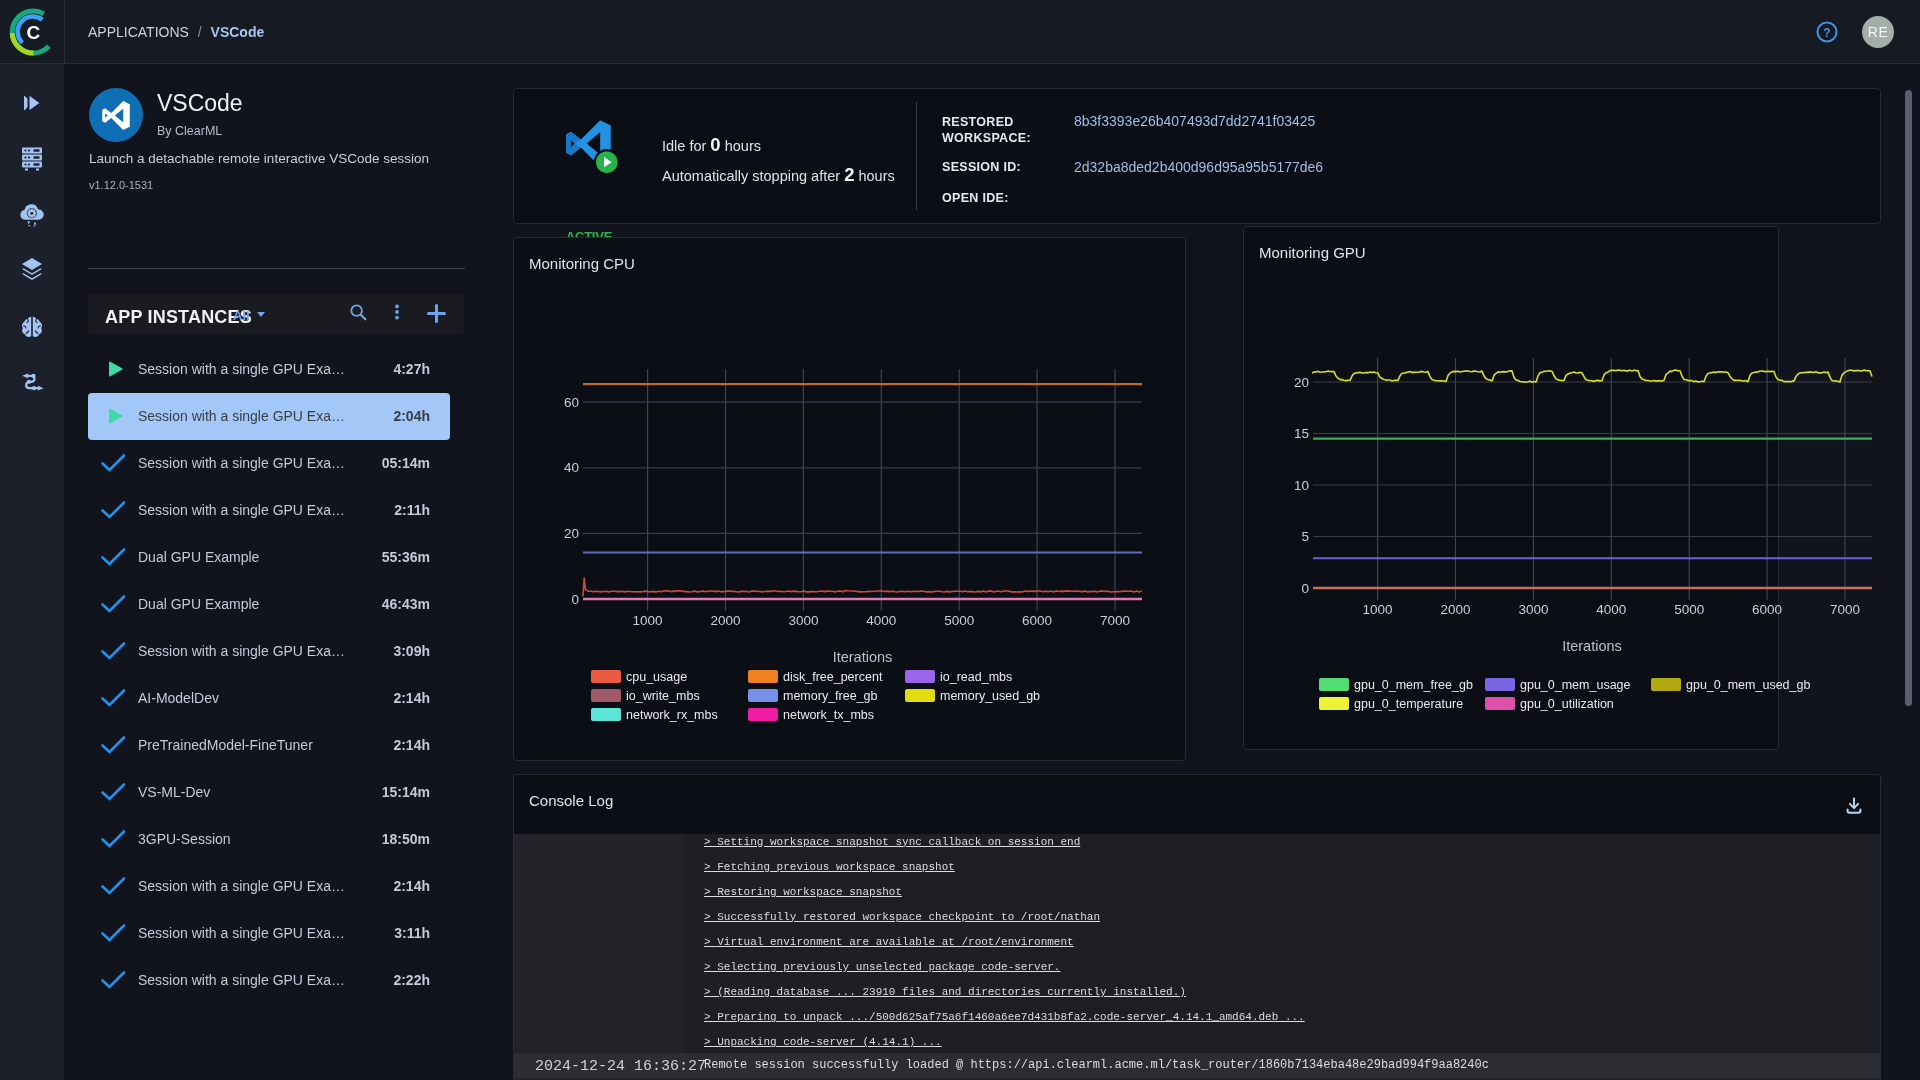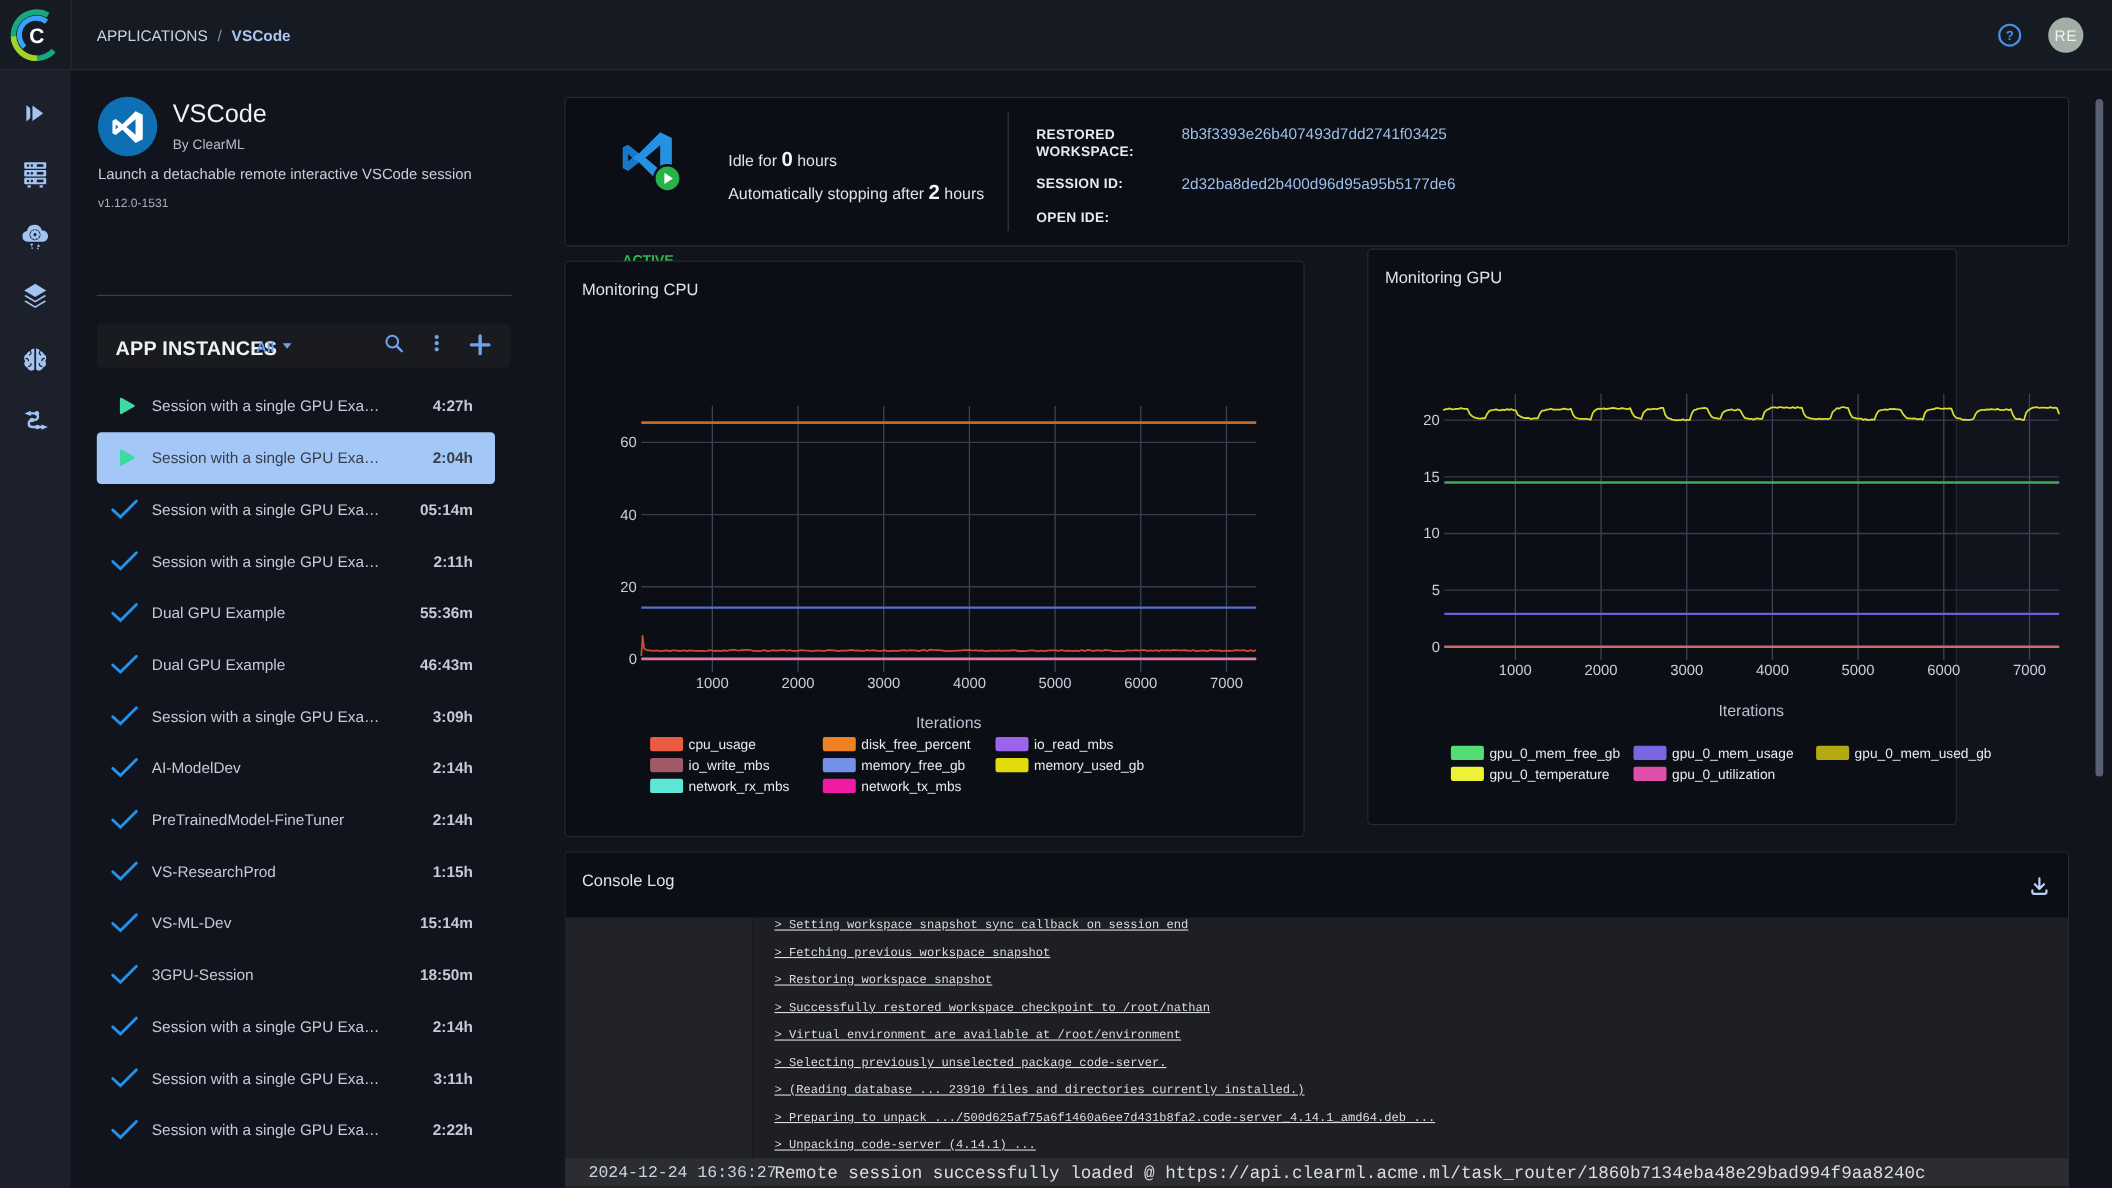--- a/index.html
+++ b/index.html
@@ -55,21 +55,21 @@
 .legrow { height:19px; display:flex; align-items:center;}
 .legitem { display:flex; align-items:center; width:157px;}
 .legitem .sw { width:30px; height:13px; border-radius:2px; margin-right:5px; flex:none;}
 
 
 .congutter { position:absolute; left:0px; top:59px; width:170px; height:248px; background:#222329;}
 .conbody { position:absolute; left:170px; top:59px; width:1196px; height:248px; background:#1d1f24;}
 .conline { position:absolute; left:190px; font-size:11px; font-family:"Liberation Mono", monospace; color:#dcdde0; white-space:pre;text-decoration:underline;}
 .conhl { position:absolute; left:0; top:278px; width:1366px; height:25px; background:#2b2d33;}
 .conts { position:absolute; left:21px; top:283px; font-size:15px; font-family:Liberation Mono, monospace; color:#ced2d8;}
-.conhltxt { position:absolute; left:190px; top:283px; font-size:16px; font-family:"Liberation Mono", monospace; color:#dcdde0;}
+.conhltxt { position:absolute; left:190px; top:283px; font-size:12px; font-family:"Liberation Mono", monospace; color:#dcdde0;}
 .pagescroll { position:absolute; left:1905px; top:90px; width:7px; height:616px; background:#575f70; border-radius:4px; z-index:7;}
 </style>
 </head>
 <body>
 <div class="topbar"></div>
 <div style="position:absolute;left:64px;top:0;width:1px;height:64px;background:#2a2e38;z-index:6"></div>
 <div class="sidebar"></div>
 
 <svg class="abs" style="left:6px;top:6px;z-index:6" width="52" height="52" viewBox="0 0 52 52">
   <g fill="none">
@@ -270,29 +270,20 @@
       <span class="tm">2:14h</span>
     </div>
     <div class="row">
       <span class="ic">
         <svg width="26" height="20" viewBox="0 0 26 20" style="position:absolute;left:-5px;top:0">
           <path d="M2.5 10.5 L9.5 17 L24 2.5" fill="none" stroke="#2293ec" stroke-width="2.6" stroke-linecap="round"></path>
         </svg>
       </span>
       <span class="nm">PreTrainedModel-FineTuner</span>
       <span class="tm">2:14h</span>
-    </div>
-    <div class="row">
-      <span class="ic">
-        <svg width="26" height="20" viewBox="0 0 26 20" style="position:absolute;left:-5px;top:0">
-          <path d="M2.5 10.5 L9.5 17 L24 2.5" fill="none" stroke="#2293ec" stroke-width="2.6" stroke-linecap="round"></path>
-        </svg>
-      </span>
-      <span class="nm">VS-ResearchProd</span>
-      <span class="tm">1:15h</span>
     </div>
     <div class="row">
       <span class="ic">
         <svg width="26" height="20" viewBox="0 0 26 20" style="position:absolute;left:-5px;top:0">
           <path d="M2.5 10.5 L9.5 17 L24 2.5" fill="none" stroke="#2293ec" stroke-width="2.6" stroke-linecap="round"></path>
         </svg>
       </span>
       <span class="nm">VS-ML-Dev</span>
       <span class="tm">15:14m</span>
     </div>

